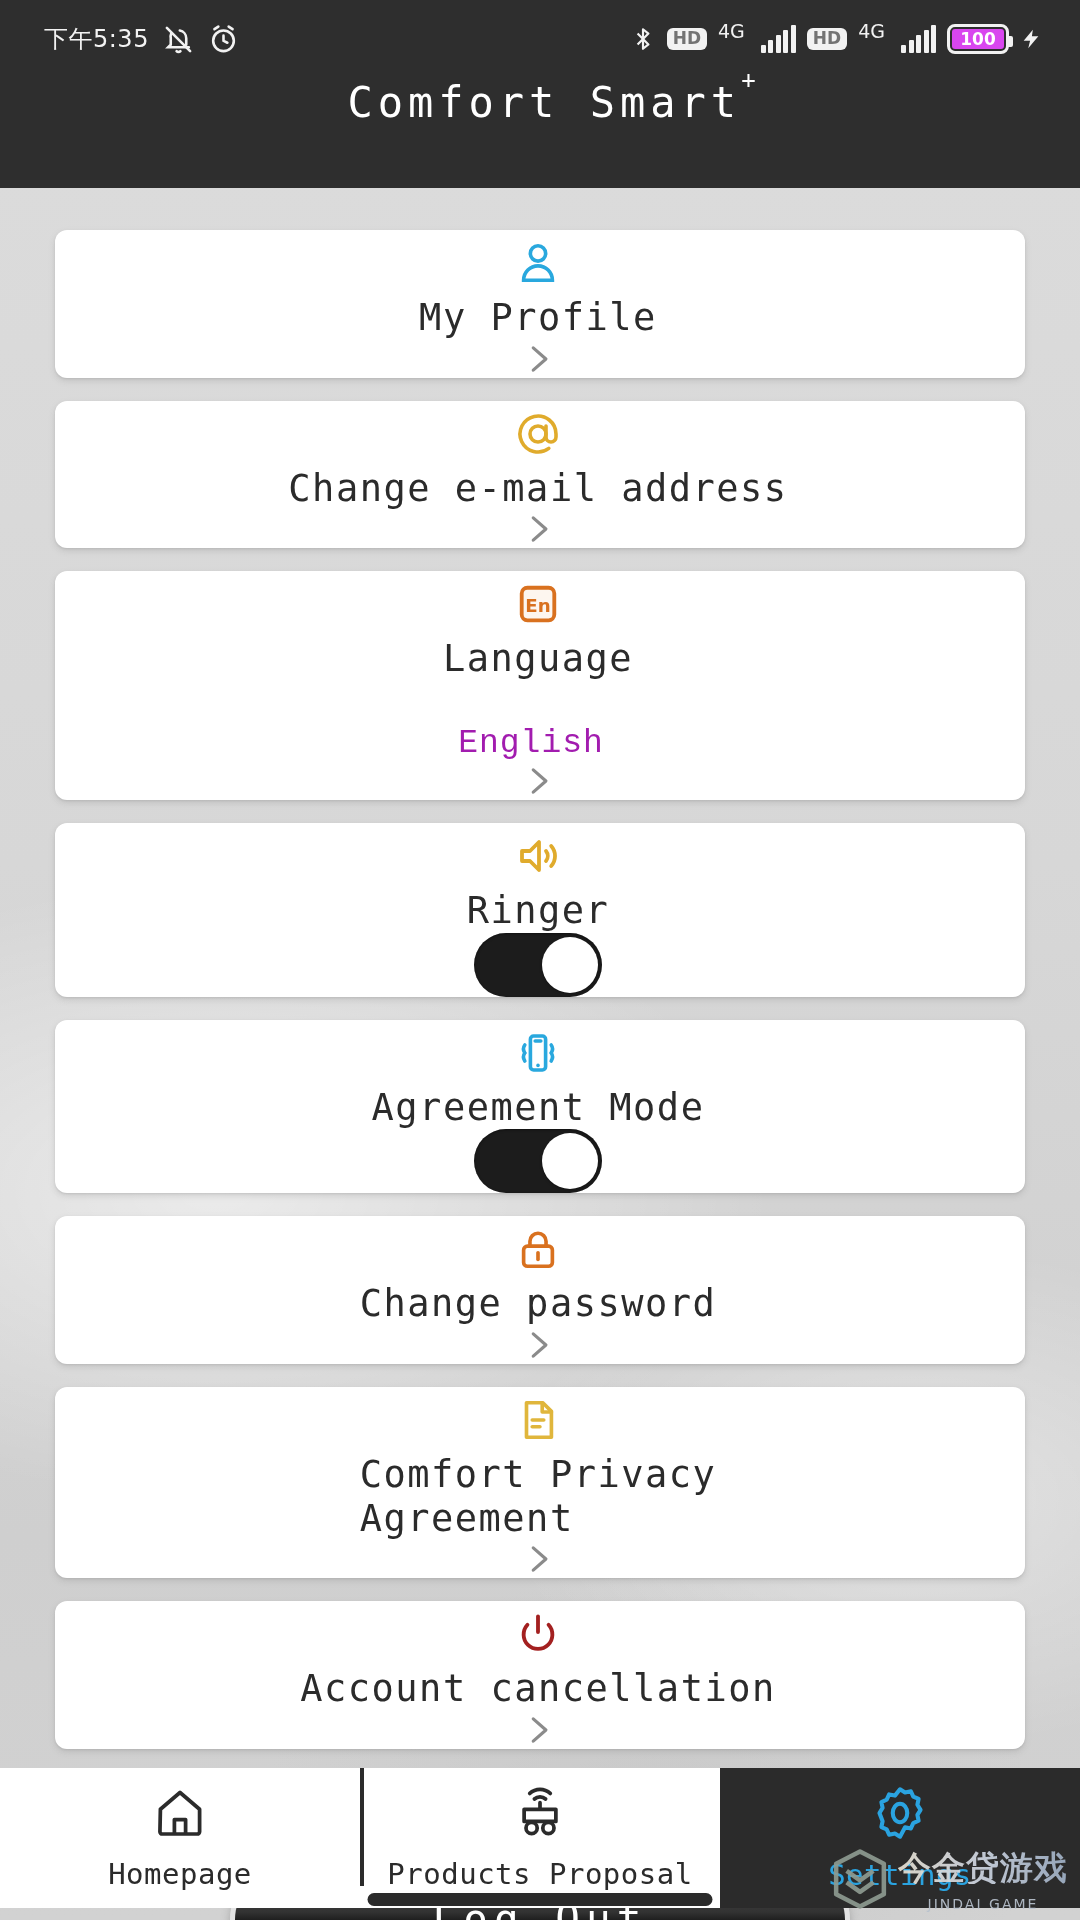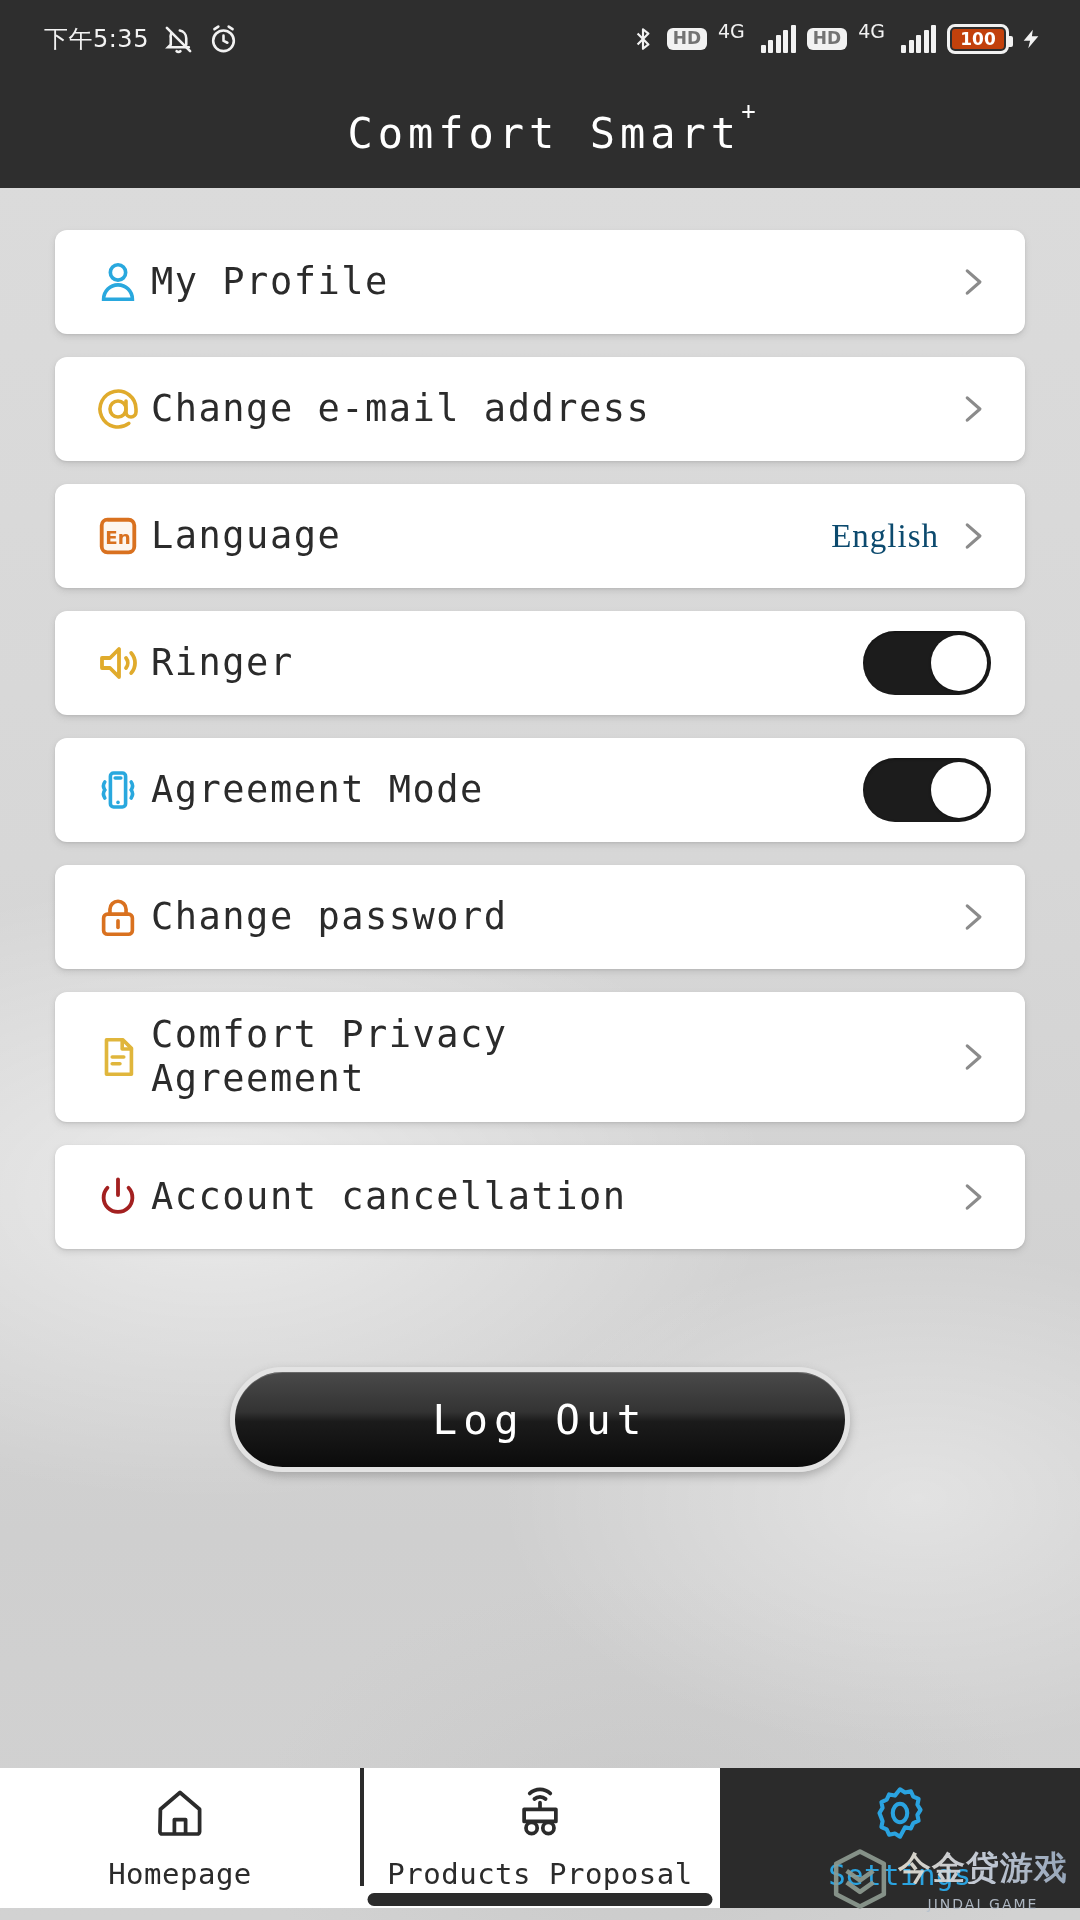--- a/index.html
+++ b/index.html
@@ -43,51 +43,52 @@
   .bars i:nth-child(1){height:8px;} .bars i:nth-child(2){height:13px;}
   .bars i:nth-child(3){height:18px;} .bars i:nth-child(4){height:23px;}
   .bars i:nth-child(5){height:28px;}
   .battery {
     width:62px; height:30px; border:3px solid #f2f2f2; border-radius:8px;
     display:flex; align-items:center; justify-content:center; position:relative;
     padding:2px;
   }
   .battery::after { content:""; position:absolute; right:-7px; top:9px;
     width:5px; height:11px; background:#f2f2f2; border-radius:0 2px 2px 0; }
-  .batt-fill { background:#c2410c; width:100%; height:100%; border-radius:3px;
+  .batt-fill { background:#d946ef; width:100%; height:100%; border-radius:3px;
     display:flex; align-items:center; justify-content:center;
     font-family:"DejaVu Sans", sans-serif; font-size:17px; font-weight:bold; color:#fff; }
 
   
   .titlebar {
     background:#2e2e2e; height:110px; display:flex;
-    align-items:center; justify-content:center; position:relative; z-index:5;padding-left:28px;
+    justify-content:center; position:relative; z-index:5;padding-left:28px;
   }
   .titlebar .ttl {
     color:#fff; font-size:42px; letter-spacing:5px;
     font-family:"DejaVu Sans Mono", monospace;
   }
   .titlebar .ttl sup { font-size:24px; top:-14px; position:relative; }
 
   
   .list { padding:42px 55px 0 55px; position:relative; z-index:2; }
   .card {
     background:#fff; border-radius:12px; margin-bottom:23px;
     display:flex; align-items:center; padding:0 34px 0 30px;
     min-height:104px;
     box-shadow:0 3px 6px rgba(120,120,120,.22), 0 1px 2px rgba(120,120,120,.18);
+    flex-direction:column;
   }
   .card.tall { min-height:130px; }
   .card-icon { width:66px; flex:0 0 66px; display:flex; align-items:center; justify-content:center; }
   .card-label {
     flex:1 1 auto; font-size:37px; color:#2b2b2b; letter-spacing:1.5px;
     line-height:1.18; font-family:"DejaVu Sans Mono", monospace;
   }
-  .card-value { font-size:33px; color:#0c4a6e; letter-spacing:1px; margin-right:14px;
-    font-family:Liberation Serif, serif; }
+  .card-value { font-size:33px; color:#a21caf; letter-spacing:1px; margin-right:14px;
+    font-family:Liberation Mono, monospace;margin-top:44px; }
   .chev { flex:0 0 auto; display:flex; align-items:center; }
 
   
   .toggle {
     width:128px; height:64px; border-radius:34px; background:#1c1c1c;
     position:relative; flex:0 0 auto;
     box-shadow:inset 0 1px 3px rgba(0,0,0,.4);
   }
   .toggle .knob {
     position:absolute; top:4px; right:4px; width:56px; height:56px;

